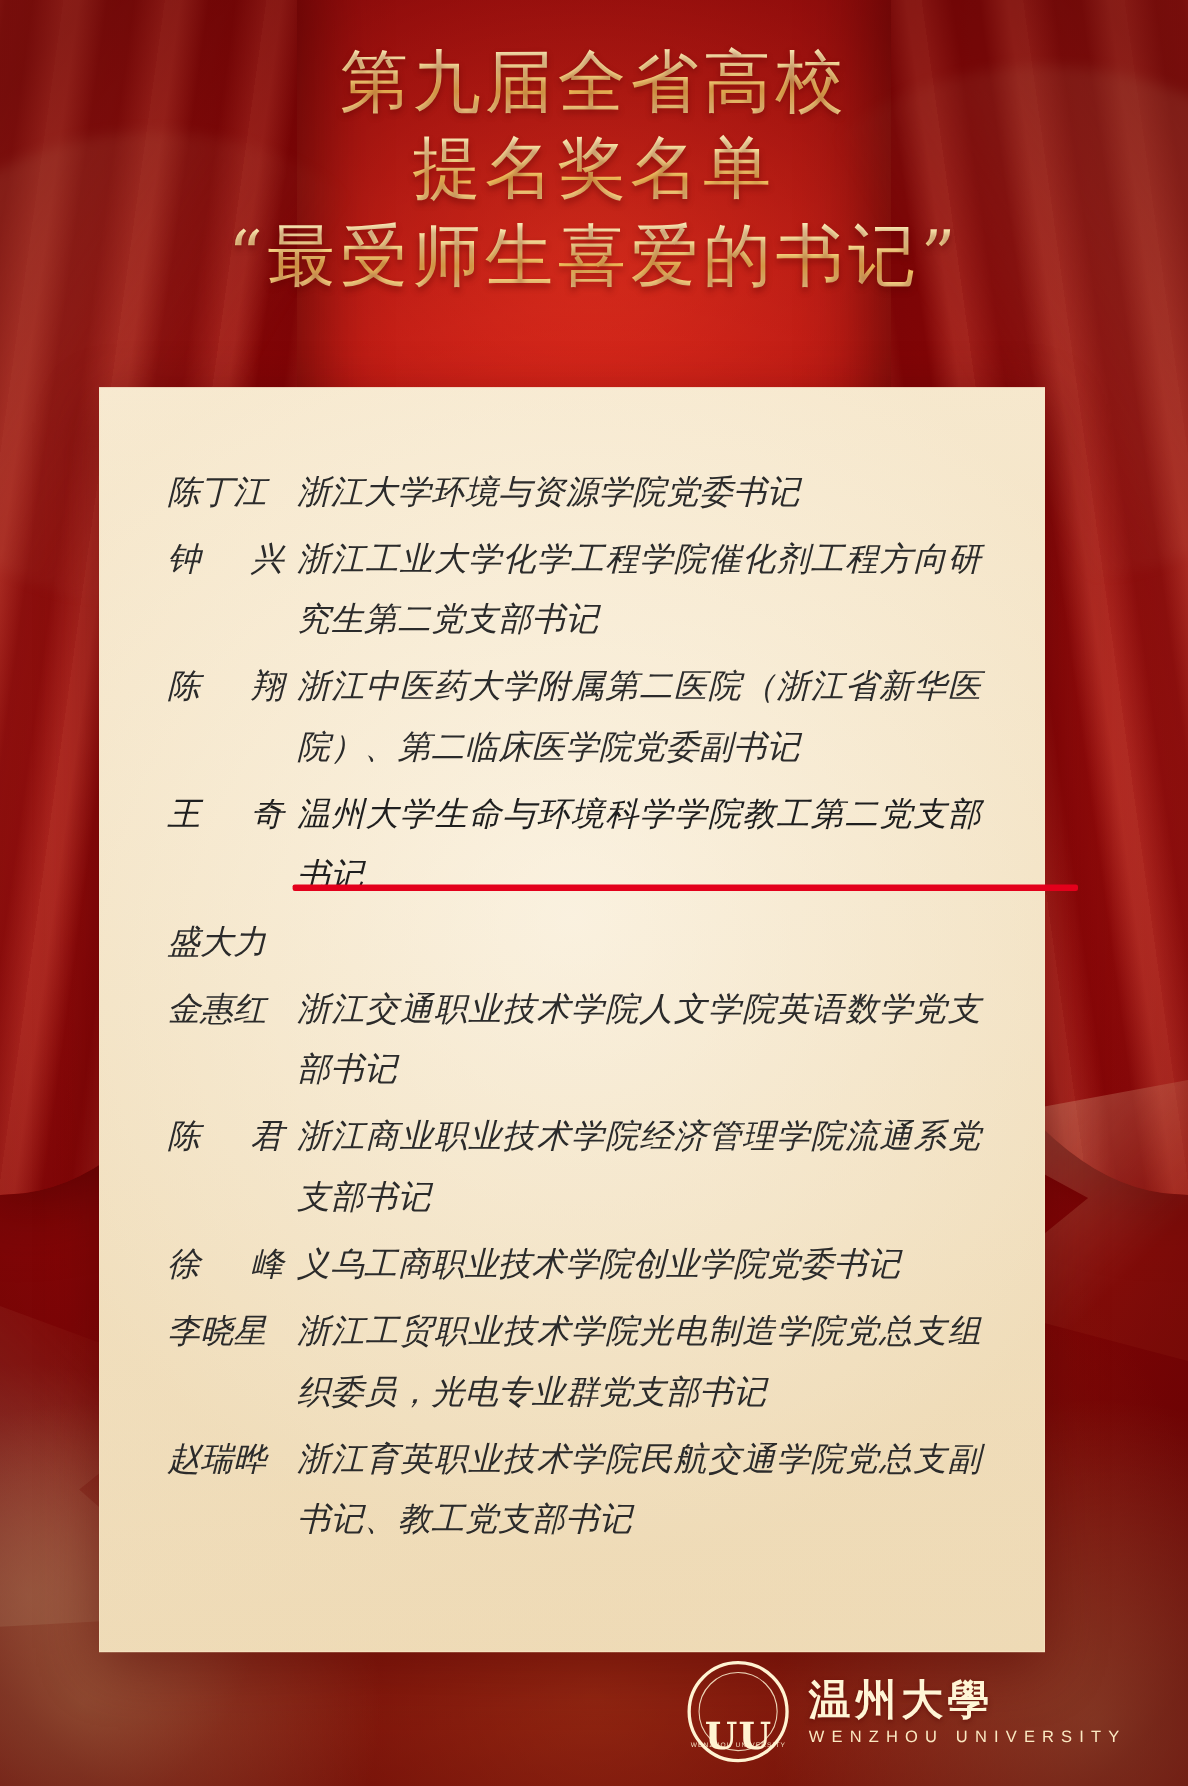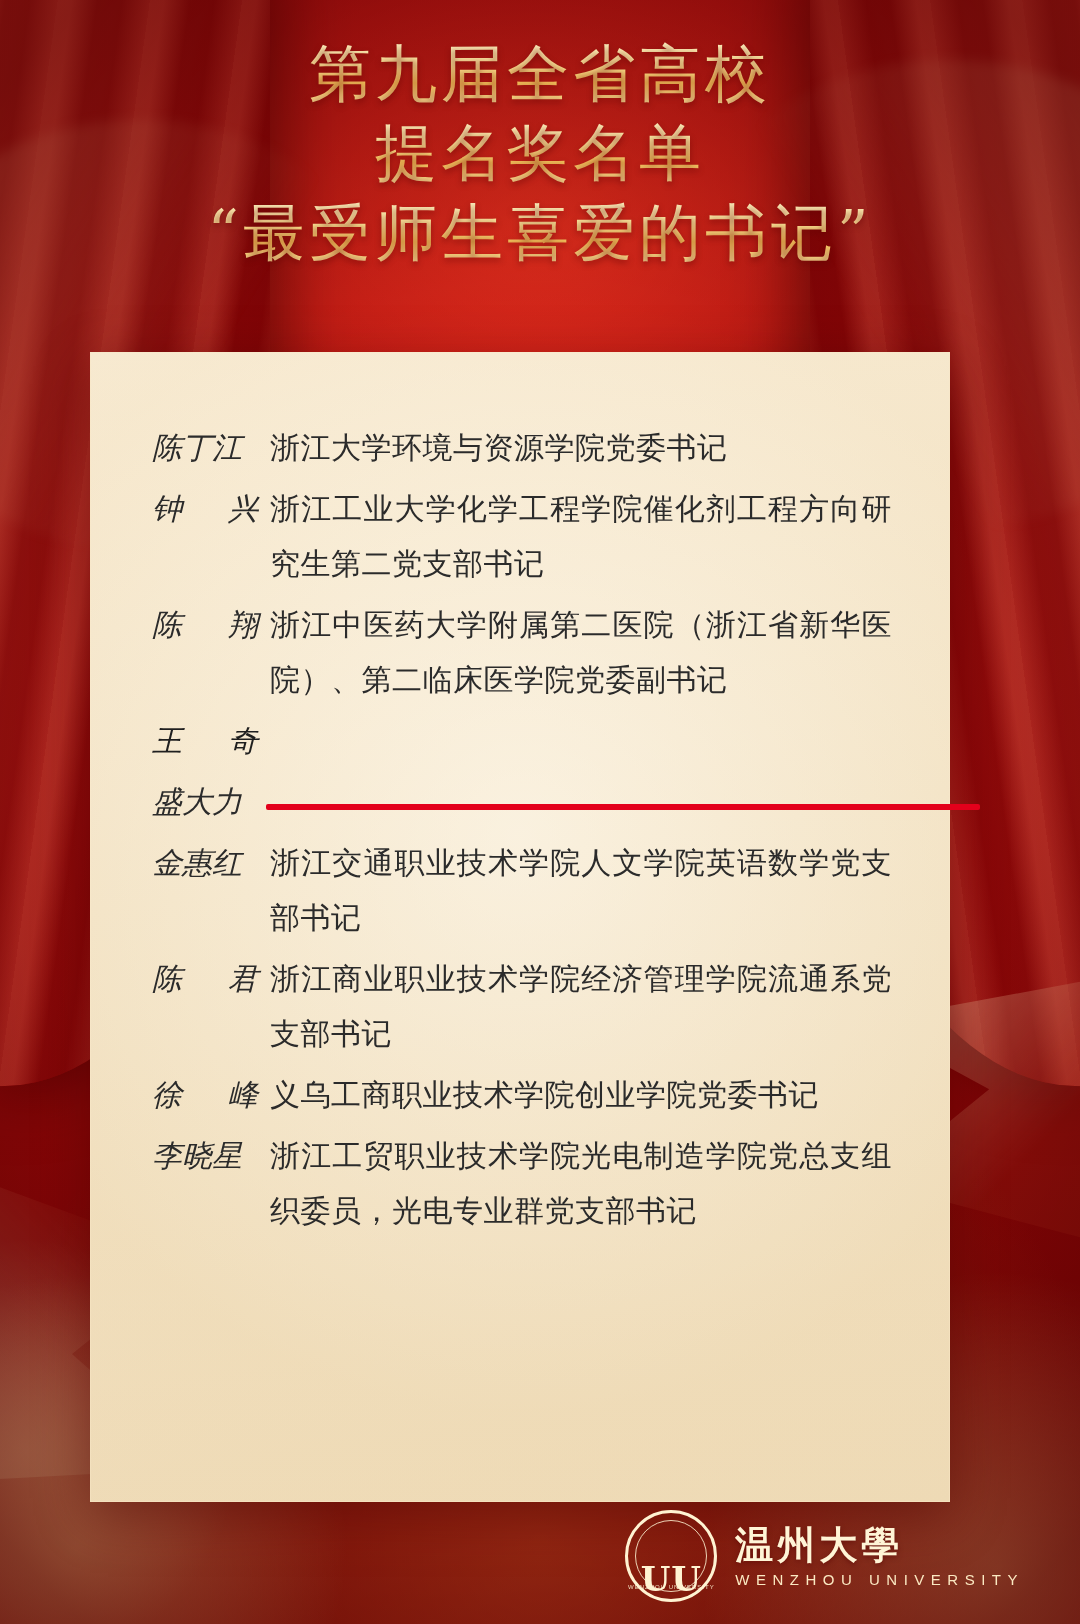--- a/index.html
+++ b/index.html
@@ -195,20 +195,21 @@
     padding-right: 12px;
   }
   .entry-title {
     flex: 1 1 auto;
     font-size: 30px;
     line-height: 55px;
     color: #2b2b2b;
     font-family: "DejaVu Sans", "Liberation Sans", sans-serif;
     letter-spacing: 0.5px;
     text-align: justify;
+    font-style: italic;
   }
   .entry.highlight .entry-title,
   .entry.highlight .entry-name {
     color: #1f1f1f;
   }
   .underline {
     position: absolute;
     left: 176px;
     top: 452px;
     width: 714px;
@@ -309,39 +310,44 @@
         <div class="entry">
           <div class="entry-name spaced"><span>钟</span><span>兴</span></div>
           <div class="entry-title">浙江工业大学化学工程学院催化剂工程方向研究生第二党支部书记</div>
         </div>
         <div class="entry">
           <div class="entry-name spaced"><span>陈</span><span>翔</span></div>
           <div class="entry-title">浙江中医药大学附属第二医院（浙江省新华医院）、第二临床医学院党委副书记</div>
         </div>
         <div class="entry highlight">
           <div class="entry-name spaced"><span>王</span><span>奇</span></div>
+          <div class="entry-title">温州大学生命与环境科学学院教工第二党支部书记</div>
         </div>
         <div class="entry">
           <div class="entry-name">盛大力</div>
         </div>
         <div class="entry">
           <div class="entry-name">金惠红</div>
           <div class="entry-title">浙江交通职业技术学院人文学院英语数学党支部书记</div>
         </div>
         <div class="entry">
           <div class="entry-name spaced"><span>陈</span><span>君</span></div>
           <div class="entry-title">浙江商业职业技术学院经济管理学院流通系党支部书记</div>
         </div>
         <div class="entry">
           <div class="entry-name spaced"><span>徐</span><span>峰</span></div>
           <div class="entry-title">义乌工商职业技术学院创业学院党委书记</div>
         </div>
         <div class="entry">
           <div class="entry-name">李晓星</div>
           <div class="entry-title">浙江工贸职业技术学院光电制造学院党总支组织委员，光电专业群党支部书记</div>
+        </div>
+        <div class="entry">
+          <div class="entry-name">赵瑞晔</div>
+          <div class="entry-title">浙江育英职业技术学院民航交通学院党总支副书记、教工党支部书记</div>
         </div>
       </div>
     <div class="underline"></div>
   </div>
 
   <div class="footer">
     <div class="logo-mark">
       <span class="glyph">UU</span>
       <span class="arc-text">WENZHOU UNIVERSITY</span>
     </div>

